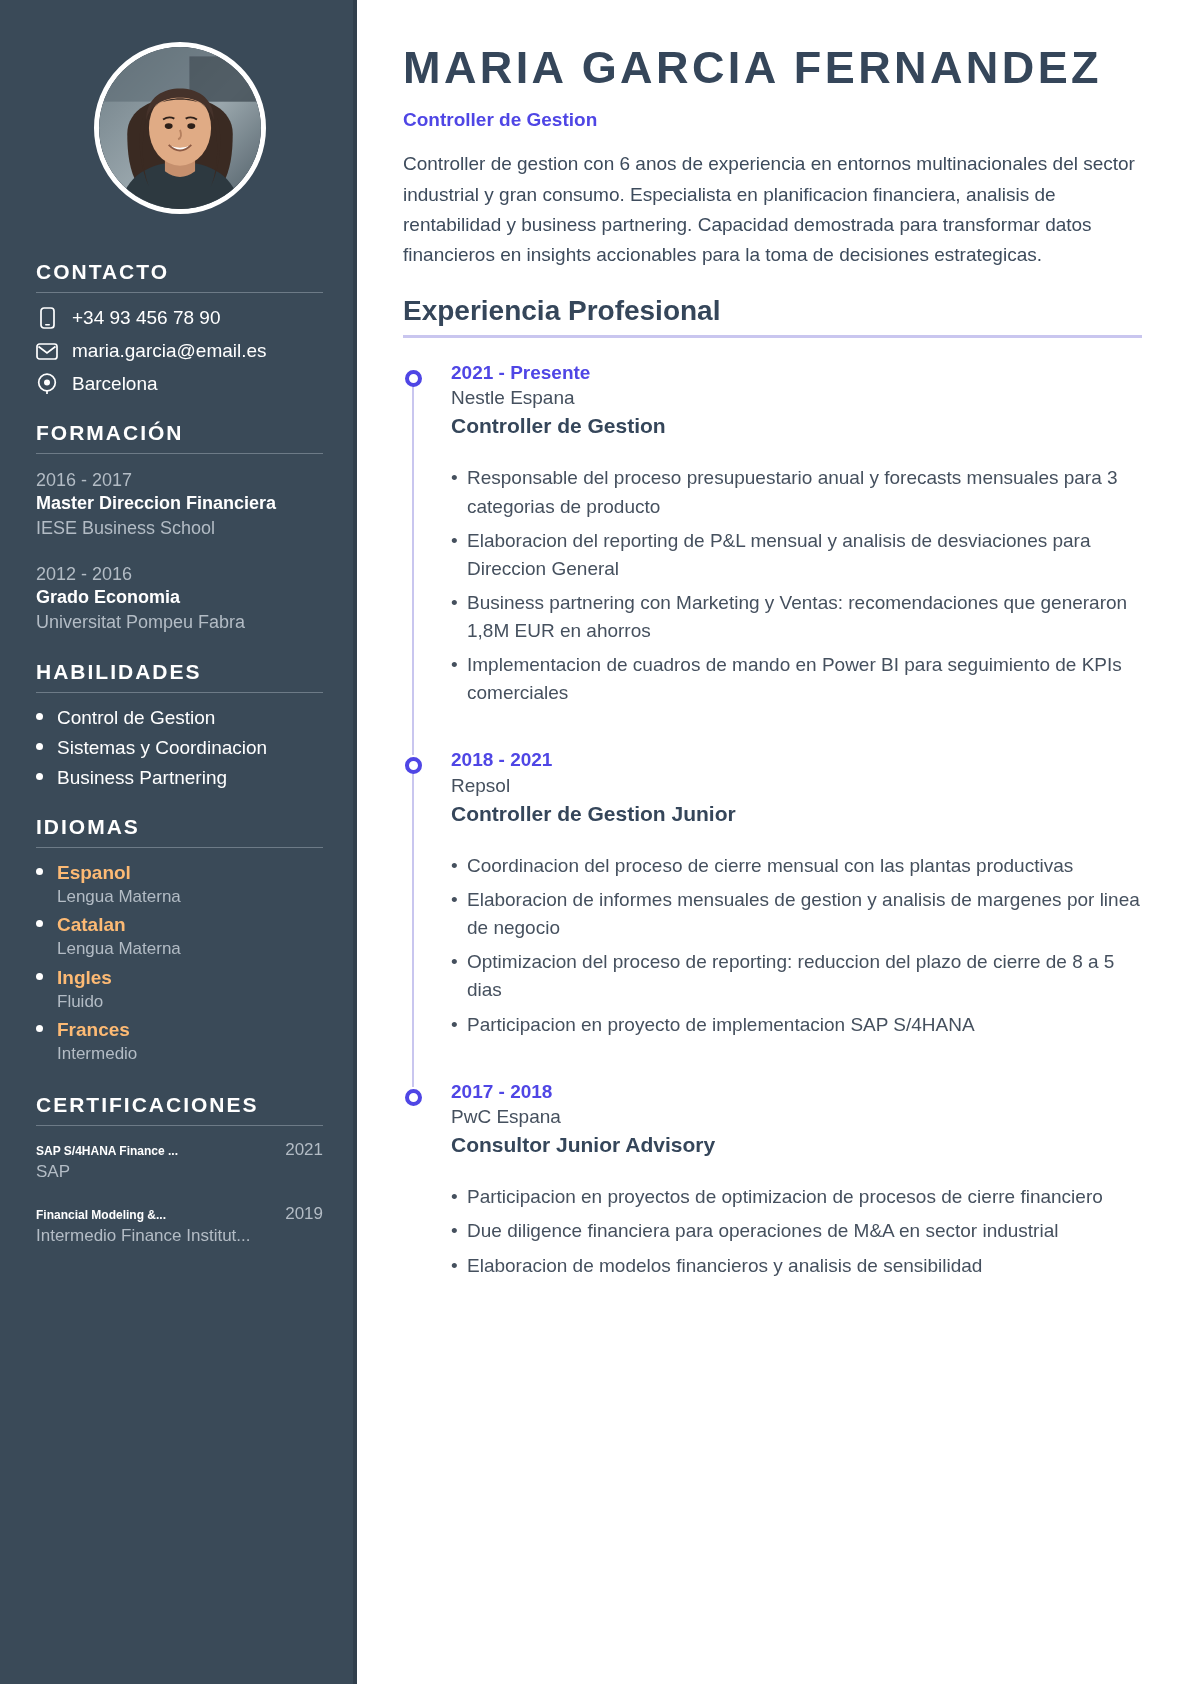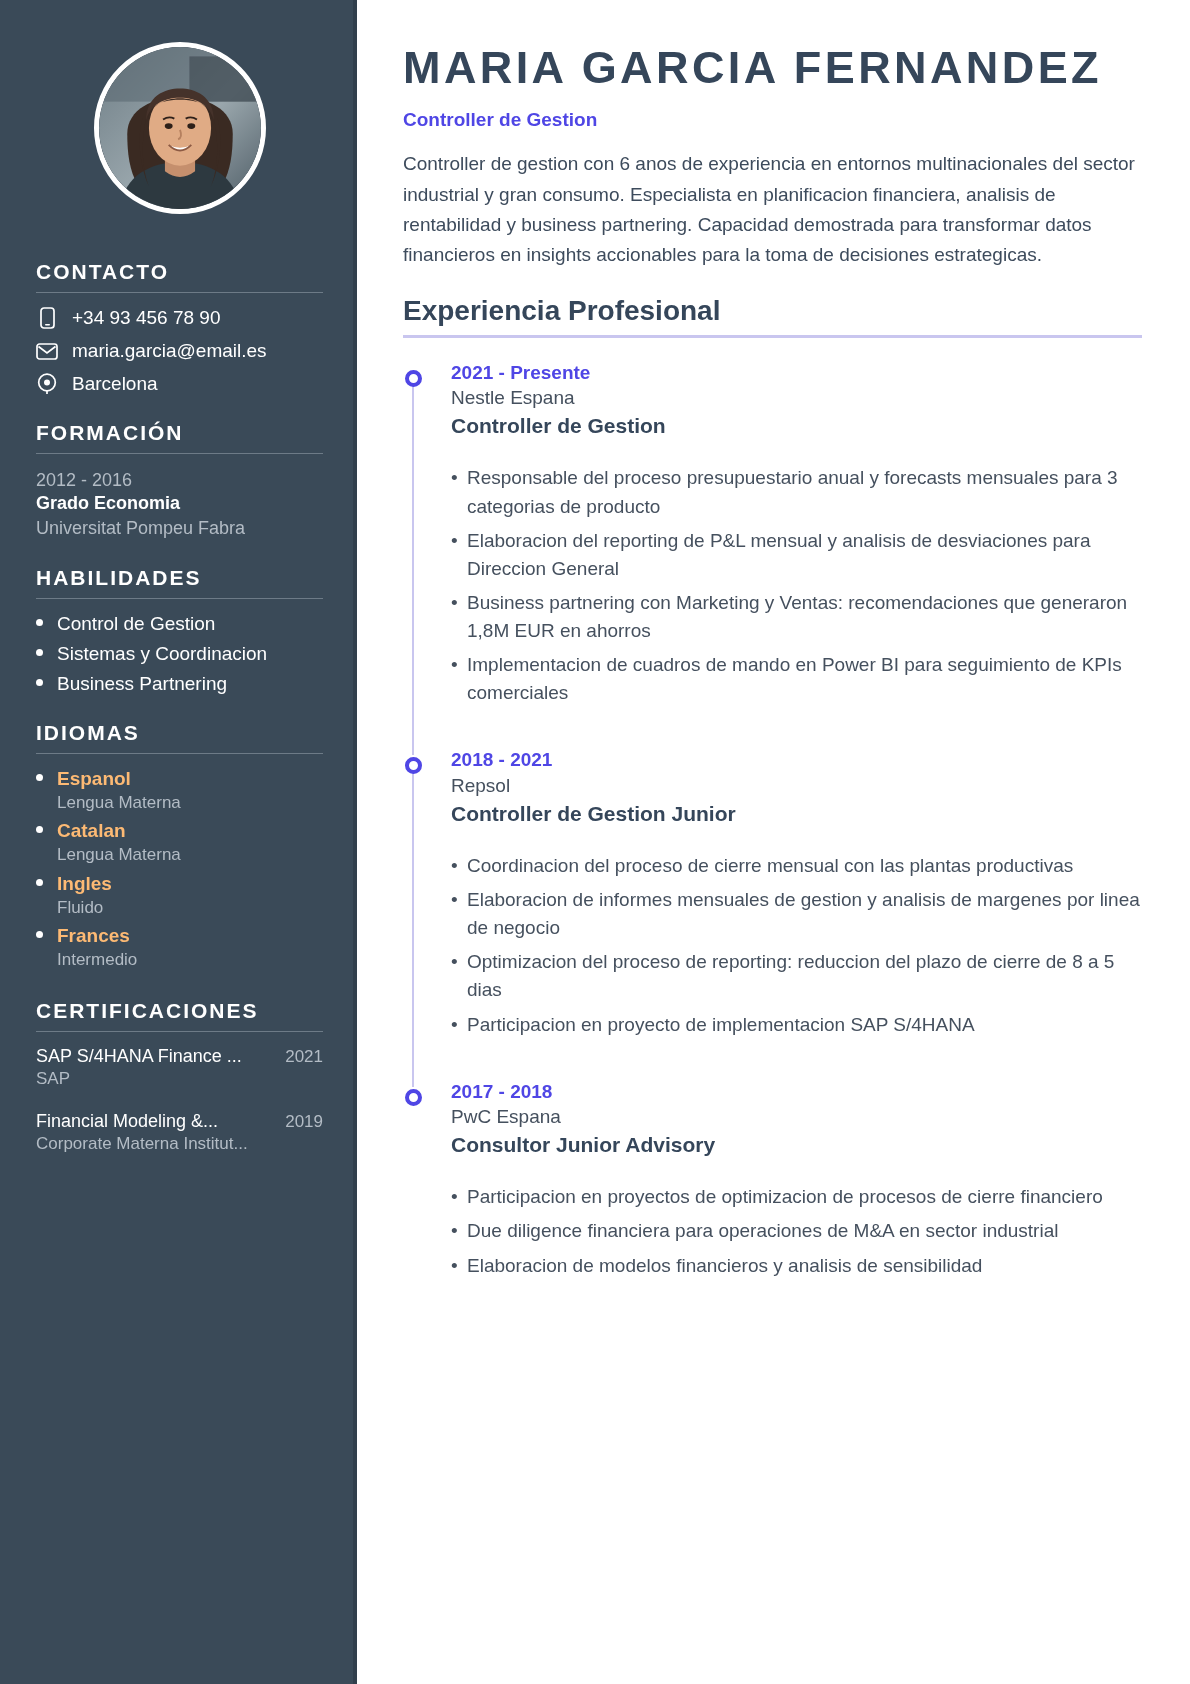--- a/index.html
+++ b/index.html
@@ -118,21 +118,21 @@
 
   
   .cert-item { margin-bottom: 20px; }
   .cert-top {
     display: flex;
     justify-content: space-between;
     align-items: baseline;
     gap: 6px;
   }
   .cert-name {
-    font-size: 18px; font-weight: normal; color: #ffffff;
+    font-size: 12px; font-weight: bold; color: #ffffff;
     white-space: nowrap; overflow: hidden;
   }
   .cert-year { font-size: 17px; color: #b3bcc5; flex: 0 0 auto; }
   .cert-issuer { font-size: 17px; color: #b3bcc5; line-height: 1.4; }
 
   
   .main {
     flex: 1;
     padding: 44px 48px 40px 46px;
   }
@@ -316,20 +316,25 @@
           </svg>
         </span>
         <span>Barcelona</span>
       </div>
     </div>
 
     <div class="side-block">
       <div class="side-heading">FORMACIÓN</div>
       <div class="side-rule"></div>
 
+      <div class="edu-item">
+        <div class="edu-date">2016 - 2017</div>
+        <div class="edu-degree">Master Direccion Financiera</div>
+        <div class="edu-school">IESE Business School</div>
+      </div>
 
       <div class="edu-item">
         <div class="edu-date">2012 - 2016</div>
         <div class="edu-degree">Grado Economia</div>
         <div class="edu-school">Universitat Pompeu Fabra</div>
       </div>
     </div>
 
     <div class="side-block">
       <div class="side-heading">HABILIDADES</div>
@@ -396,21 +401,21 @@
           <span class="cert-year">2021</span>
         </div>
         <div class="cert-issuer">SAP</div>
       </div>
 
       <div class="cert-item">
         <div class="cert-top">
           <span class="cert-name">Financial Modeling &amp;...</span>
           <span class="cert-year">2019</span>
         </div>
-        <div class="cert-issuer">Corporate Materna Institut...</div>
+        <div class="cert-issuer">Intermedio Finance Institut...</div>
       </div>
     </div>
 
   </aside>
 
   <main class="main">
 
     <h1 class="full-name">MARIA GARCIA FERNANDEZ</h1>
     <div class="job-title">Controller de Gestion</div>
     <p class="summary">Controller de gestion con 6 anos de experiencia en entornos multinacionales del sector industrial y gran consumo. Especialista en planificacion financiera, analisis de rentabilidad y business partnering. Capacidad demostrada para transformar datos financieros en insights accionables para la toma de decisiones estrategicas.</p>

